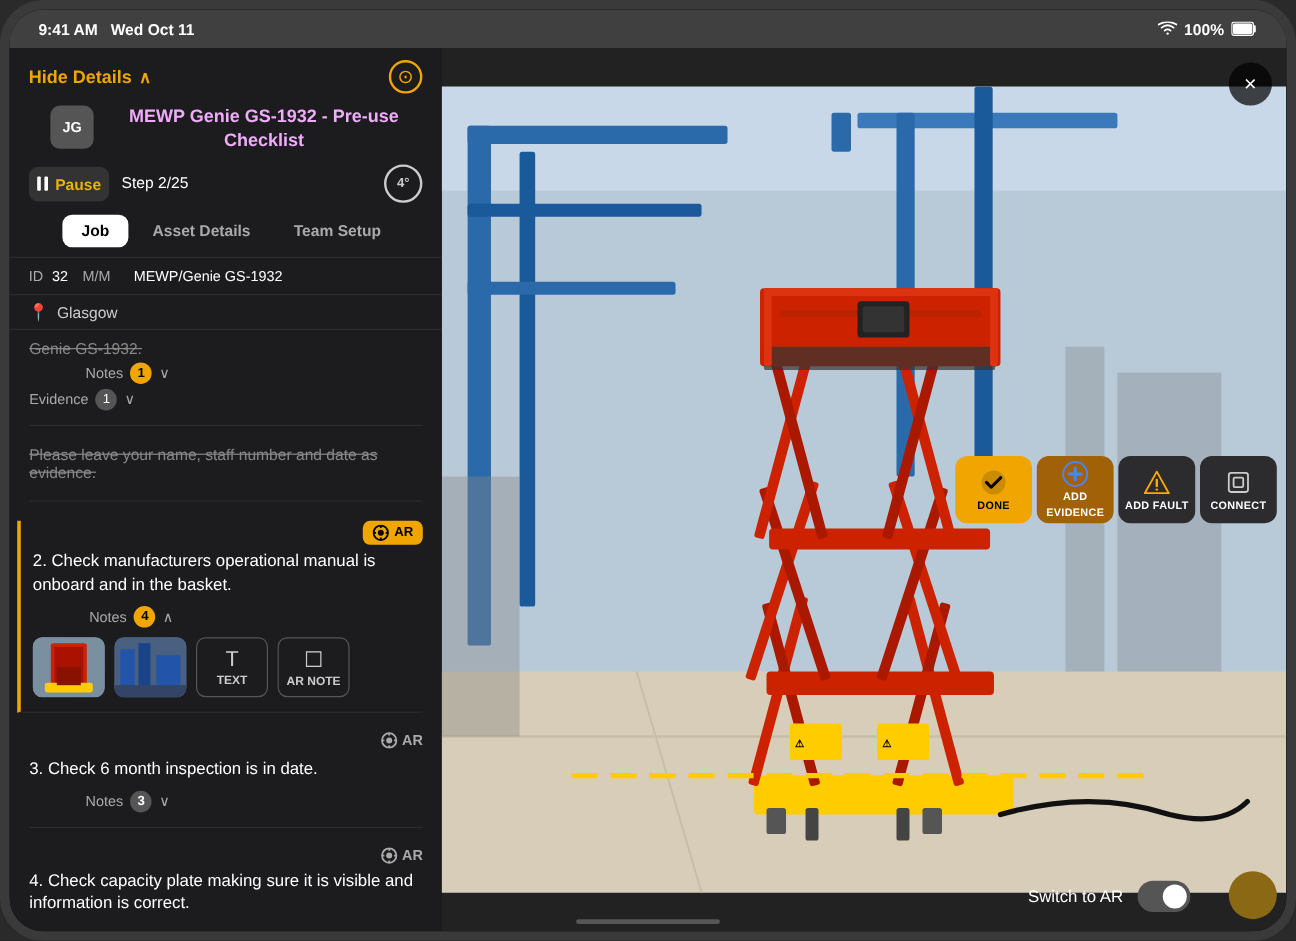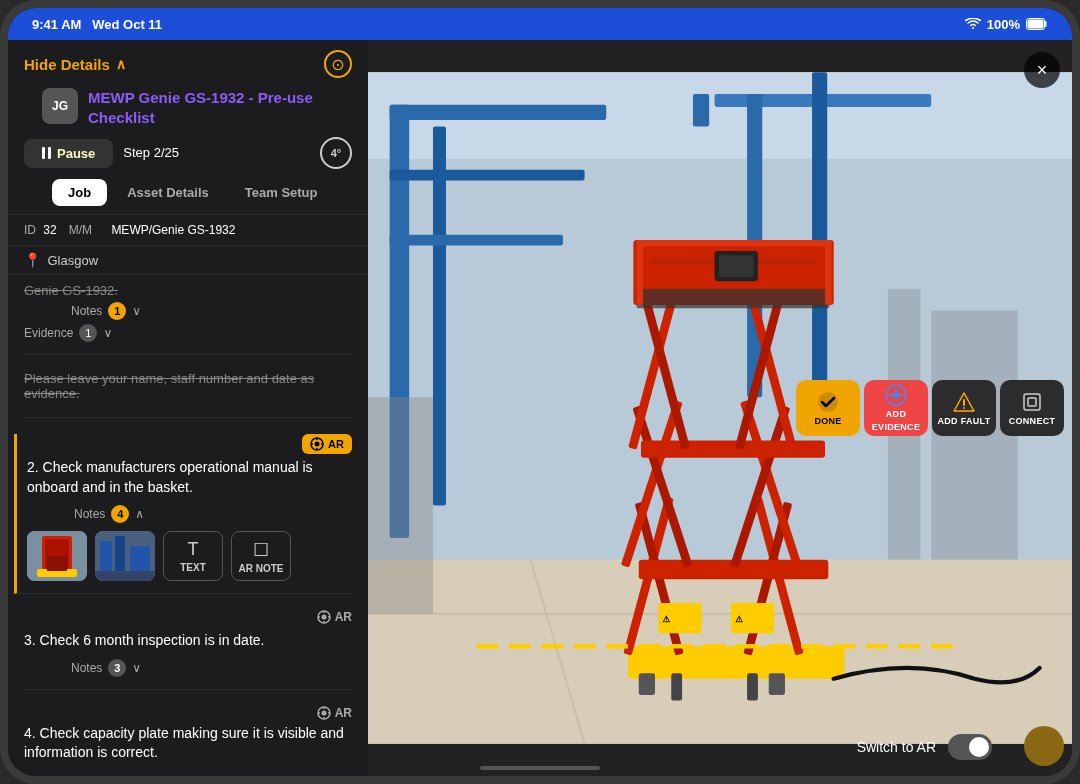--- a/index.html
+++ b/index.html
@@ -16,21 +16,21 @@
       height: 784px;
       background: #1a1a1a;
       border-radius: 36px;
       border: 8px solid #3a3a3a;
       overflow: hidden;
       position: relative;
       display: flex;
       flex-direction: column;
     }
     .status-bar {
-      background: #1d4ed8;
+      background: #404040;
       color: #fff;
       font-size: 13px;
       font-weight: 600;
       padding: 6px 24px;
       display: flex;
       justify-content: space-between;
       align-items: center;
       flex-shrink: 0;
       height: 32px;
     }
@@ -105,37 +105,38 @@
       display: flex;
       align-items: center;
       justify-content: center;
       color: #fff;
       font-size: 12px;
       font-weight: 700;
       flex-shrink: 0;
       margin-left: 18px;
     }
     .job-title-text {
-      color: #8b5cf6;
+      color: #f0abfc;
       font-size: 15px;
       font-weight: 600;
       line-height: 1.3;
+      text-align: center;
     }
     .timer-row {
       display: flex;
       align-items: center;
       gap: 10px;
       margin-top: 10px;
     }
     .pause-btn {
       background: #333;
-      color: #fef9c3;
+      color: #eab308;
       border: none;
       border-radius: 8px;
-      padding: 7px 18px;
+      padding: 7px 7px;
       font-size: 13px;
       font-weight: 600;
       cursor: pointer;
       display: flex;
       align-items: center;
       gap: 6px;
     }
     .timer-info {
       flex: 1;
       color: #fff;
@@ -373,21 +374,21 @@
       justify-content: center;
       gap: 3px;
       font-size: 10px;
       font-weight: 700;
     }
     .action-btn.done {
       background: #f0a500;
       color: #000;
     }
     .action-btn.add-evidence {
-      background: #ef4444;
+      background: #a16207;
       color: #fff;
     }
     .action-btn.add-fault {
       background: #2c2c2e;
       color: #fff;
     }
     .action-btn.connect {
       background: #2c2c2e;
       color: #fff;
     }

